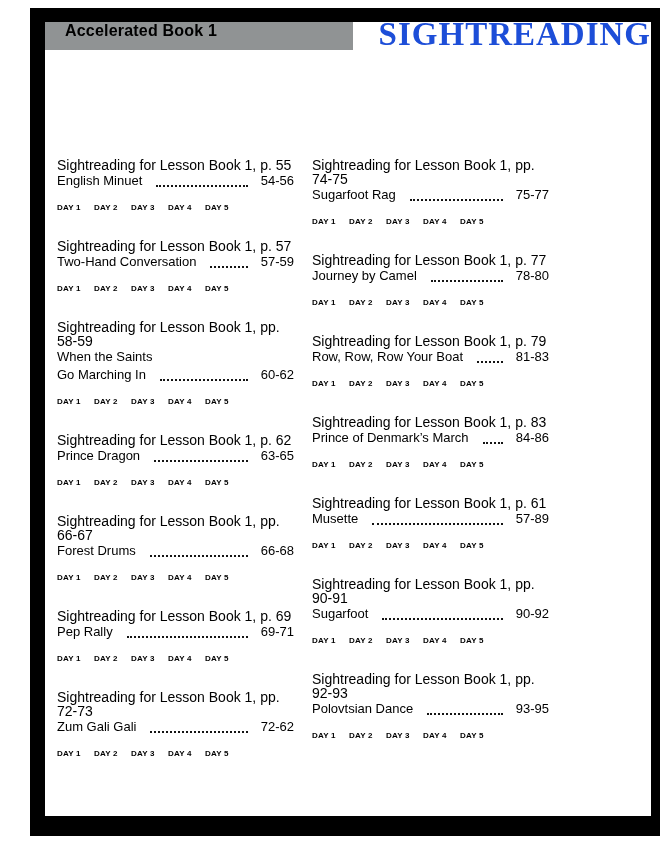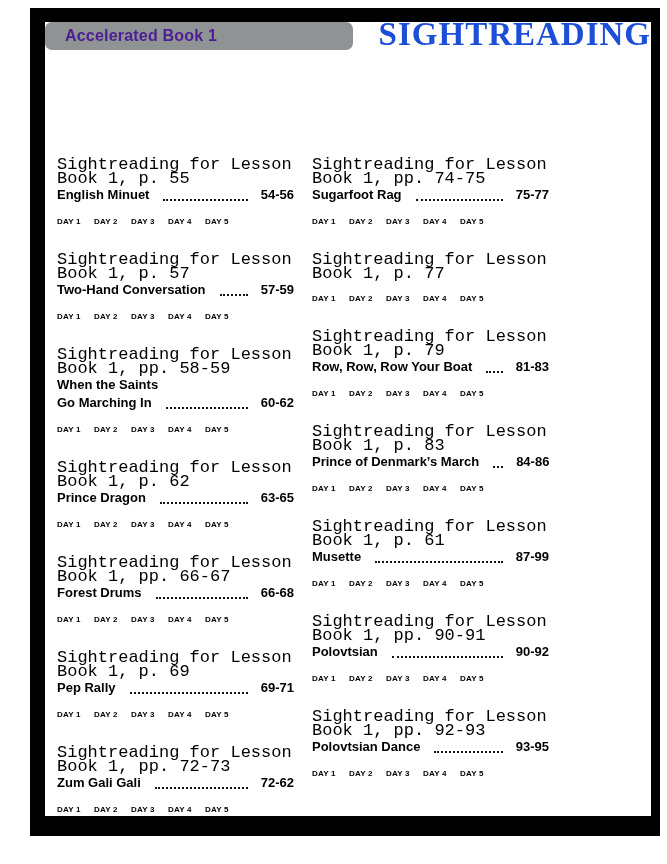--- a/index.html
+++ b/index.html
@@ -13,39 +13,39 @@
     box-sizing:border-box; background:#ffffff;
     border-style:solid; border-color:#000000;
     border-top-width:14px; border-left-width:15px;
     border-right-width:9px; border-bottom-width:20px;
   }
   .page { position:relative; width:100%; height:100%; }
 
   
   .book-strip {
     position:absolute; left:0; top:0; width:308px; height:28px;
-    background:#909394; color:#4c1d95;
-    display:flex; align-items:center; padding-left:20px; box-sizing:border-box;
-    font-weight:bold; font-size:16px; letter-spacing:0.2px;border-radius:7px;
+    background:#909394; color:#000000;
+    display:flex; padding-left:20px; box-sizing:border-box;
+    font-weight:bold; font-size:16px; letter-spacing:0.2px;
   }
   .series-title {
     position:absolute; right:0; top:-4px; line-height:1;
     font-family:"Liberation Serif", serif; font-weight:bold;
     font-size:33px; letter-spacing:1px; color:#1d4ed8;
   }
 
   
   .body { position:absolute; left:12px; top:136px; display:flex; gap:18px; }
   .col { width:237px; }
 
   .entry { margin-bottom:27px; }
   .caption {
-    font-family:Liberation Mono, monospace; font-size:17px; line-height:14px;
-  }
-  .title-line, .title-row { font-weight:bold; font-size:13px; line-height:18px;gap:9px; }
+    font-family:Liberation Sans, sans-serif; font-size:14px; line-height:14px;
+  }
+  .title-line, .title-row { font-weight:normal; font-size:13px; line-height:18px;gap:9px; }
   .title-row { display:flex; align-items:flex-end; }
   .title-text { white-space:nowrap; }
   .leader {
     flex:1 1 auto; min-width:10px;
     border-bottom:2px dotted #141414; margin:0 4px 3px 5px;
   }
   .pages { white-space:nowrap; }
   .days { display:flex; margin-top:13px; }
   .day { width:37px; font-size:8px; font-weight:bold; letter-spacing:0.2px; }
 
@@ -200,20 +200,27 @@
     <div class="days">
                 <span class="day">DAY 1</span>
                 <span class="day">DAY 2</span>
                 <span class="day">DAY 3</span>
                 <span class="day">DAY 4</span>
                 <span class="day">DAY 5</span>
               </div>
   </div>
             <div class="entry">
     <div class="caption">Sightreading for Lesson Book 1, p. 77</div>
+    <div class="titles">
+                <div class="title-row">
+                  <span class="title-text">Journey by Camel</span>
+                  <span class="leader"></span>
+                  <span class="pages">78-80</span>
+                </div>
+              </div>
     <div class="days">
                 <span class="day">DAY 1</span>
                 <span class="day">DAY 2</span>
                 <span class="day">DAY 3</span>
                 <span class="day">DAY 4</span>
                 <span class="day">DAY 5</span>
               </div>
   </div>
             <div class="entry">
     <div class="caption">Sightreading for Lesson Book 1, p. 79</div>
@@ -248,36 +255,36 @@
                 <span class="day">DAY 4</span>
                 <span class="day">DAY 5</span>
               </div>
   </div>
             <div class="entry">
     <div class="caption">Sightreading for Lesson Book 1, p. 61</div>
     <div class="titles">
                 <div class="title-row">
                   <span class="title-text">Musette</span>
                   <span class="leader"></span>
-                  <span class="pages">87-99</span>
+                  <span class="pages">57-89</span>
                 </div>
               </div>
     <div class="days">
                 <span class="day">DAY 1</span>
                 <span class="day">DAY 2</span>
                 <span class="day">DAY 3</span>
                 <span class="day">DAY 4</span>
                 <span class="day">DAY 5</span>
               </div>
   </div>
             <div class="entry">
     <div class="caption">Sightreading for Lesson Book 1, pp. 90-91</div>
     <div class="titles">
                 <div class="title-row">
-                  <span class="title-text">Polovtsian</span>
+                  <span class="title-text">Sugarfoot</span>
                   <span class="leader"></span>
                   <span class="pages">90-92</span>
                 </div>
               </div>
     <div class="days">
                 <span class="day">DAY 1</span>
                 <span class="day">DAY 2</span>
                 <span class="day">DAY 3</span>
                 <span class="day">DAY 4</span>
                 <span class="day">DAY 5</span>

